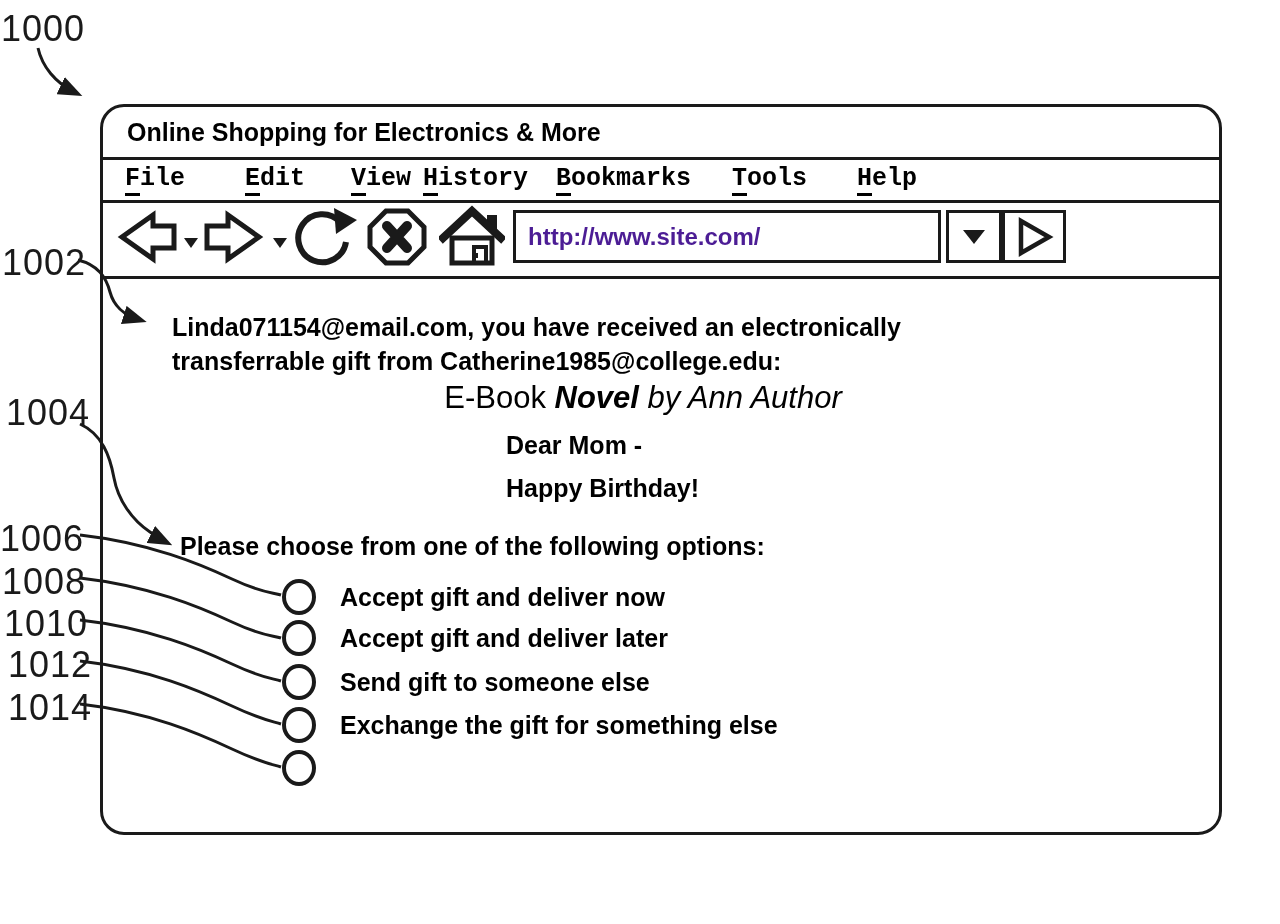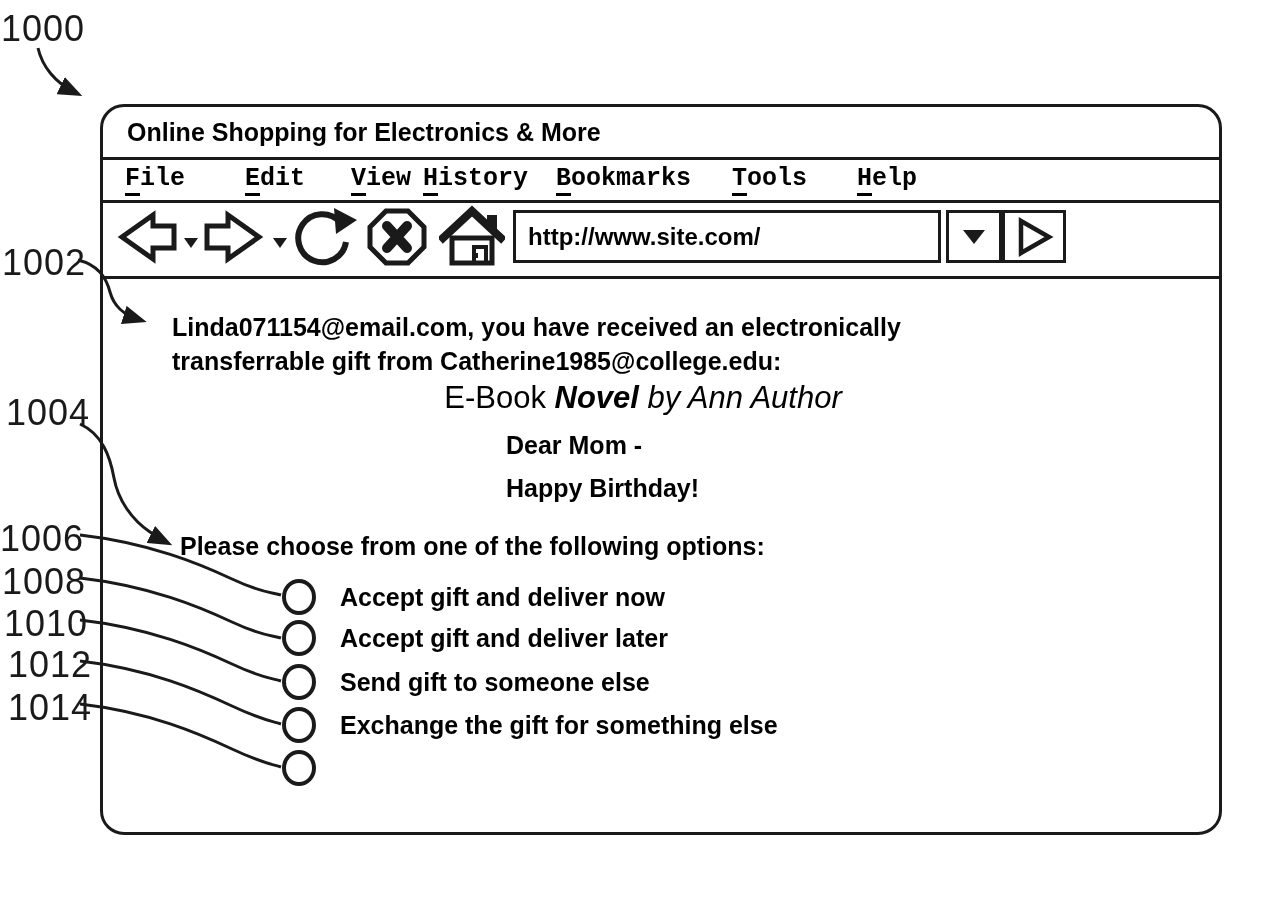--- a/index.html
+++ b/index.html
@@ -33,21 +33,21 @@
   .tool { position:absolute; top:4px; }
   .tool svg { display:block; }
   .caret { position:absolute; }
 
   .url-box {
     position:absolute; left:410px; top:7px; width:428px; height:53px;
     border:3px solid #1a1a1a; box-sizing:border-box; background:#fff;
   }
   .url-box input {
     width:100%; height:100%; border:none; outline:none; background:transparent;
-    font-family:"Liberation Sans", sans-serif; font-weight:bold; font-size:24px; padding:0 0 0 12px; color:#000000;
+    font-family:"Liberation Sans", sans-serif; font-weight:bold; font-size:24px; padding:0 0 0 12px; color:#4c1d95;
   }
   .drop-box, .go-box {
     position:absolute; top:7px; height:53px; border:3px solid #1a1a1a; box-sizing:border-box;
     display:flex; align-items:center; justify-content:center; background:#fff;
   }
   .drop-box { left:843px; width:56px; }
   .go-box { left:899px; width:64px; }
 
   
   .content { position:relative; flex:1; border-bottom-left-radius:21px; border-bottom-right-radius:21px; }

